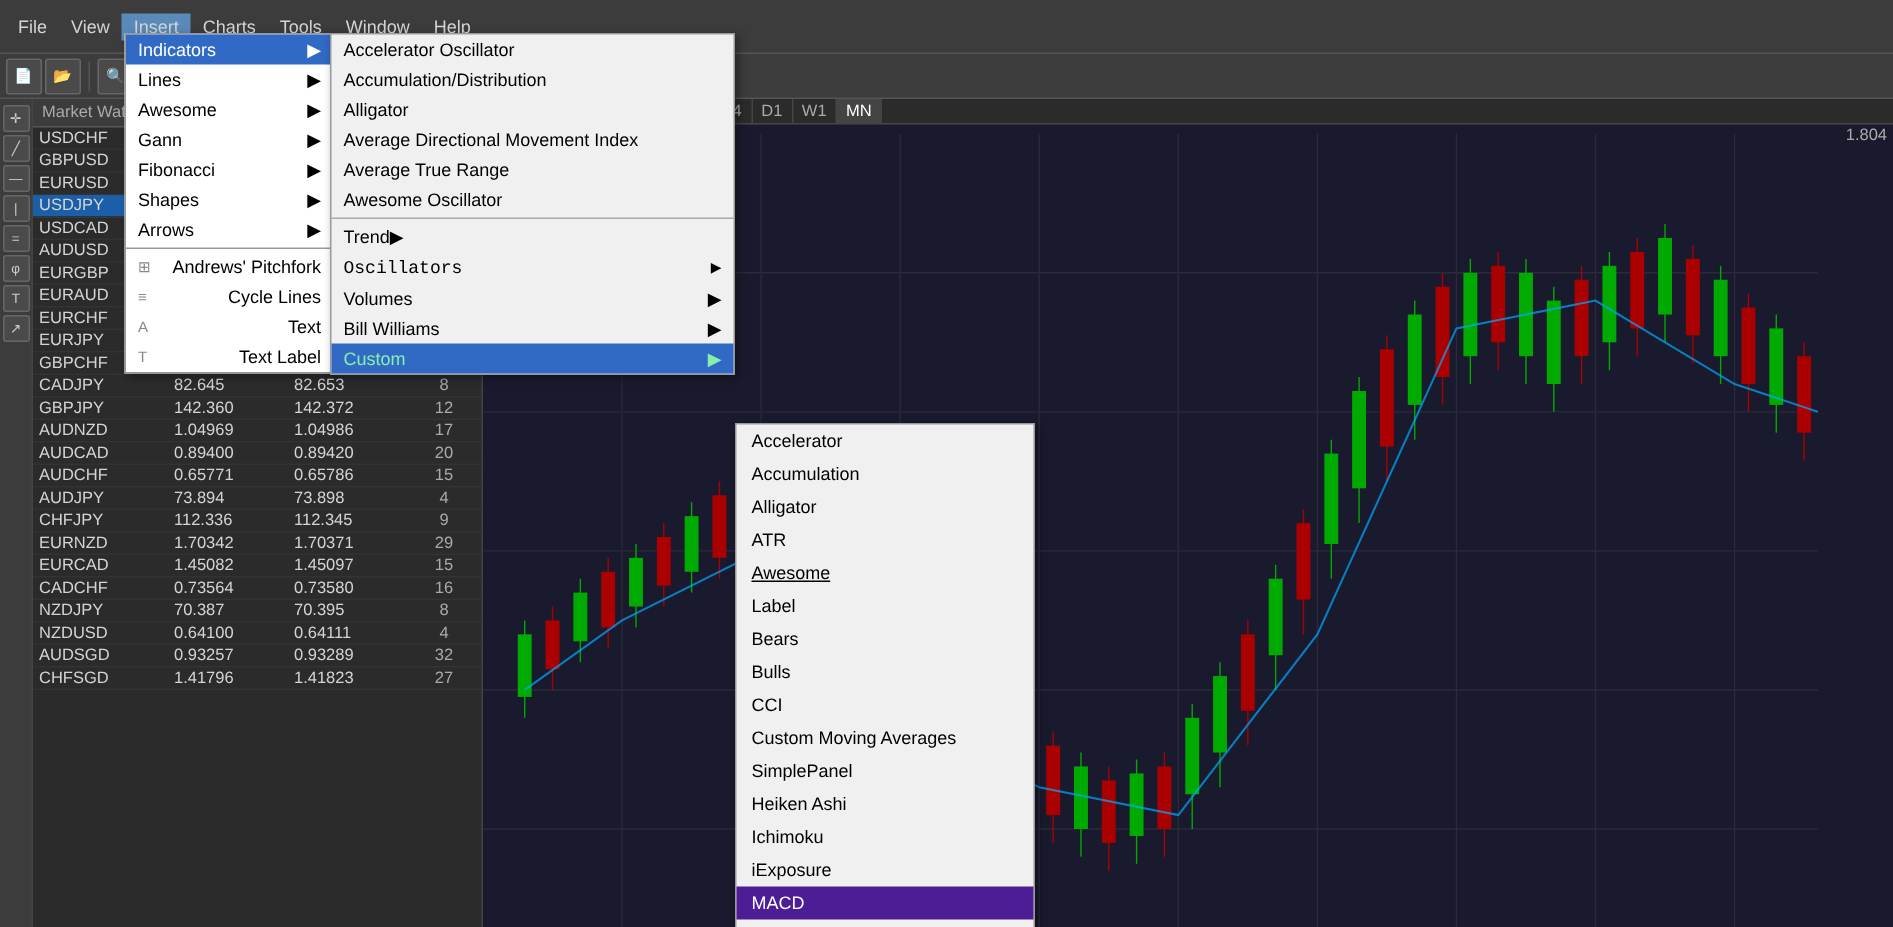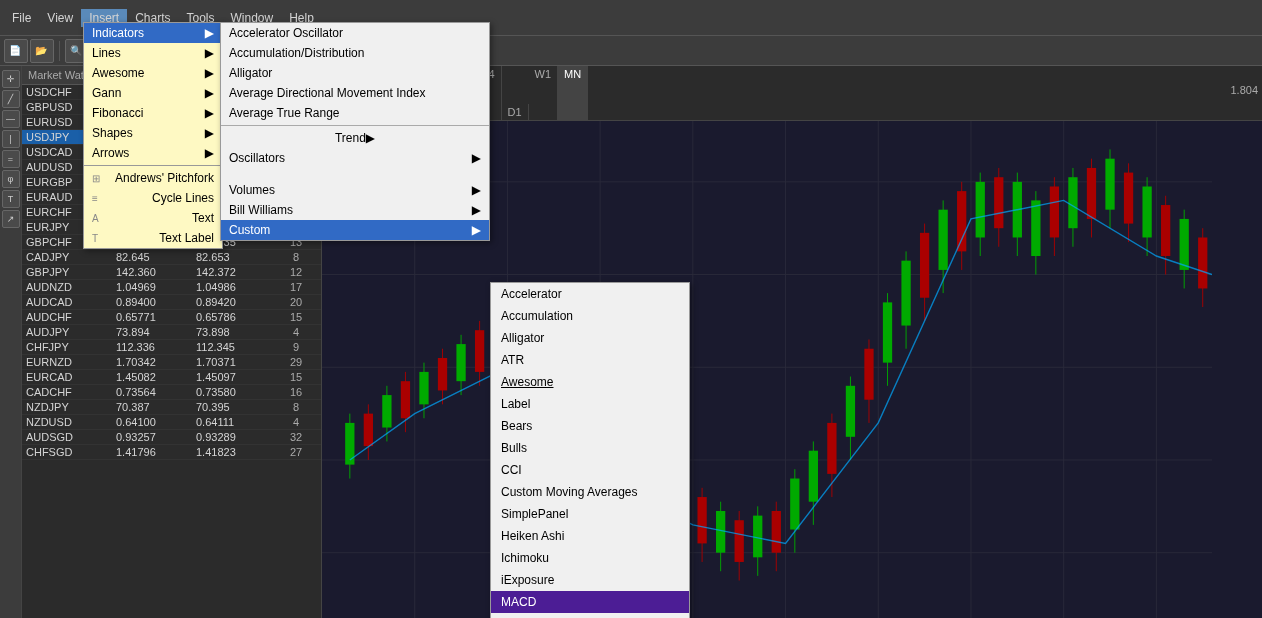--- a/index.html
+++ b/index.html
@@ -108,21 +108,21 @@
       pointer-events: none;
       z-index: 100;
     }
 
     
     .insert-menu {
       position: absolute;
       top: 22px;
       left: 83px;
       width: 140px;
-      background: #fef9c3;
+      background: #ffffff;
       border: 1px solid #999;
       box-shadow: 2px 2px 6px rgba(0,0,0,0.4);
       z-index: 101;
       pointer-events: all;
     }
     .insert-item {
       display: flex;
       align-items: center;
       justify-content: space-between;
       padding: 3px 8px;
@@ -361,21 +361,21 @@
 
   <div class="chart-area">
 
     <div style="display:flex; background:#2b2b2b; border-bottom:1px solid #444; position:absolute; top:0; right:0; width:calc(100% - 0px); z-index:10;">
       <span style="padding:2px 6px; font-size:11px; color:#aaa; border-right:1px solid #444; cursor:pointer;">M1</span>
       <span style="padding:2px 6px; font-size:11px; color:#aaa; border-right:1px solid #444; cursor:pointer;">M5</span>
       <span style="padding:2px 6px; font-size:11px; color:#aaa; border-right:1px solid #444; cursor:pointer;">M15</span>
       <span style="padding:2px 6px; font-size:11px; color:#aaa; border-right:1px solid #444; cursor:pointer;">M30</span>
       <span style="padding:2px 6px; font-size:11px; color:#aaa; border-right:1px solid #444; cursor:pointer;">H1</span>
       <span style="padding:2px 6px; font-size:11px; color:#aaa; border-right:1px solid #444; cursor:pointer;">H4</span>
-      <span style="padding:2px 6px; font-size:11px; color:#aaa; border-right:1px solid #444; cursor:pointer;margin-top:38px;">D1</span>
+      <span style="padding:2px 6px; font-size:11px; color:#aaa; border-right:1px solid #444; cursor:pointer;">D1</span>
       <span style="padding:2px 6px; font-size:11px; color:#aaa; border-right:1px solid #444; cursor:pointer;">W1</span>
       <span style="padding:2px 6px; font-size:11px; color:#fff; background:#444; border-right:1px solid #444; cursor:pointer;">MN</span>
     </div>
 
     <div style="position:absolute; top:18px; right:4px; color:#aaa; font-size:11px; z-index:10;">1.804</div>
 
     <svg class="chart-svg" viewBox="0 0 960 580" xmlns="http://www.w3.org/2000/svg" style="position:absolute; top:18px; left:0; width:calc(100% - 50px); height:calc(100% - 18px);">
 
       <line x1="0" y1="100" x2="960" y2="100" stroke="#2a2a3a" stroke-width="1"></line>
       <line x1="0" y1="200" x2="960" y2="200" stroke="#2a2a3a" stroke-width="1"></line>
@@ -608,38 +608,41 @@
     </div>
     <div style="display:flex;align-items:center;padding:3px 8px;cursor:pointer;font-size:12px;">
       <span>Alligator</span>
     </div>
     <div style="display:flex;align-items:center;padding:3px 8px;cursor:pointer;font-size:12px;">
       <span>Average Directional Movement Index</span>
     </div>
     <div style="display:flex;align-items:center;padding:3px 8px;cursor:pointer;font-size:12px;">
       <span>Average True Range</span>
     </div>
+    <div style="display:flex;align-items:center;padding:3px 8px;cursor:pointer;font-size:12px;">
+      <span>Awesome Oscillator</span>
+    </div>
     <div style="height:1px;background:#aaa;margin:2px 0;"></div>
-    <div style="display:flex;align-items:center;justify-content:center;padding:3px 8px;cursor:pointer;font-size:12px;">
+    <div style="display:flex;align-items:center;justify-content:flex-start;padding:3px 8px;cursor:pointer;font-size:12px;">
       <span>Trend</span>
       <span>▶</span>
     </div>
+    <div style="display:flex;align-items:center;justify-content:space-between;padding:3px 8px;cursor:pointer;font-size:12px;font-family:Liberation Mono, monospace;">
+      <span>Oscillators</span>
+      <span>▶</span>
+    </div>
     <div style="display:flex;align-items:center;justify-content:space-between;padding:3px 8px;cursor:pointer;font-size:12px;">
-      <span>Oscillators</span>
-      <span>▶</span>
-    </div>
-    <div style="display:flex;align-items:center;justify-content:space-between;padding:3px 8px;cursor:pointer;font-size:12px;margin-top:12px;">
       <span>Volumes</span>
       <span>▶</span>
     </div>
     <div style="display:flex;align-items:center;justify-content:space-between;padding:3px 8px;cursor:pointer;font-size:12px;gap:44px;">
       <span>Bill Williams</span>
       <span>▶</span>
     </div>
-    <div style="display:flex;align-items:center;justify-content:space-between;padding:3px 8px;cursor:pointer;font-size:12px;background:#316ac5;color:#ffffff;">
+    <div style="display:flex;align-items:center;justify-content:space-between;padding:3px 8px;cursor:pointer;font-size:12px;background:#316ac5;color:#86efac;">
       <span>Custom</span>
       <span>▶</span>
     </div>
   </div>
 
   <div style="
     position:absolute;
     top:282px;
     left:490px;
     width:200px;

